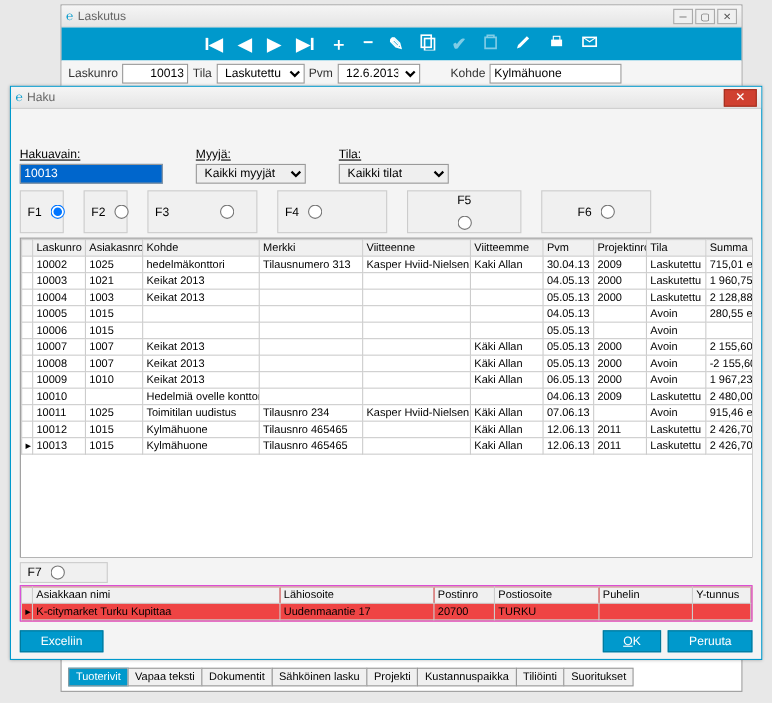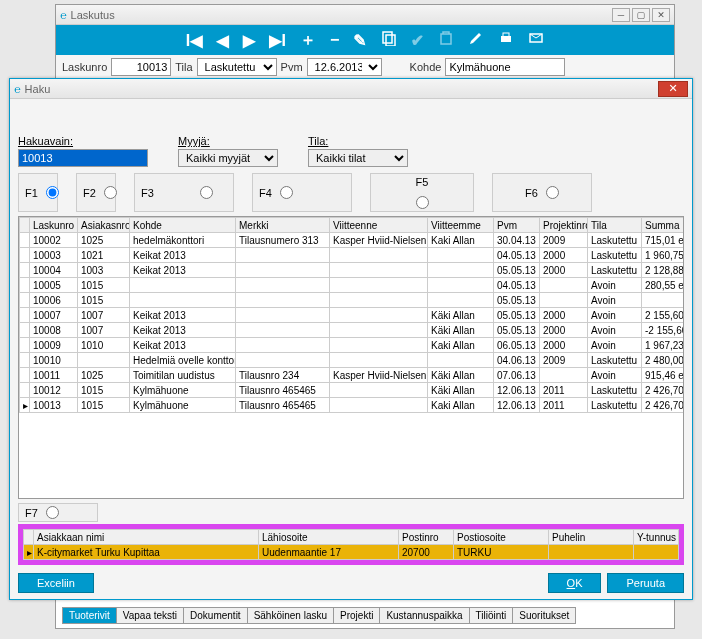--- a/index.html
+++ b/index.html
@@ -41,21 +41,21 @@
 .fgroup { border: 1px solid #ccc; padding: 2px 6px; margin-right: 18px; display: flex; align-items: center; gap: 8px; background: #f0f0f0; }
 .fgroup input[type=radio] { margin: 0; }
 
 .grid-wrap { flex: 1; margin: 2px 8px; border: 1px solid #999; background: #fff; overflow: auto; position: relative; }
 table { border-collapse: collapse; width: 100%; table-layout: fixed; }
 th, td { border: 1px solid #ccc; padding: 1px 3px; text-align: left; font-size: 10px; white-space: nowrap; overflow: hidden; height: 15px; }
 th { background: #f0f0f0; font-weight: normal; }
 td.r { text-align: left; }
 .rowmark { width: 10px; }
 
-.bottom-grid { margin: 2px 8px; border: 5px solid #d946ef; background: #eab308; }
+.bottom-grid { margin: 2px 8px; border: 1px solid #d946ef; background: #ef4444; }
 
 .dlg-buttons { display: flex; padding: 6px 8px; gap: 6px; }
 .btn { background: #0099cc; color: #fff; border: 1px solid #007799; padding: 3px 18px; cursor: pointer; }
 .spacer { flex: 1; }
 </style>
 </head>
 <body>
 
 <div class="main-window">
   <div class="main-titlebar">

